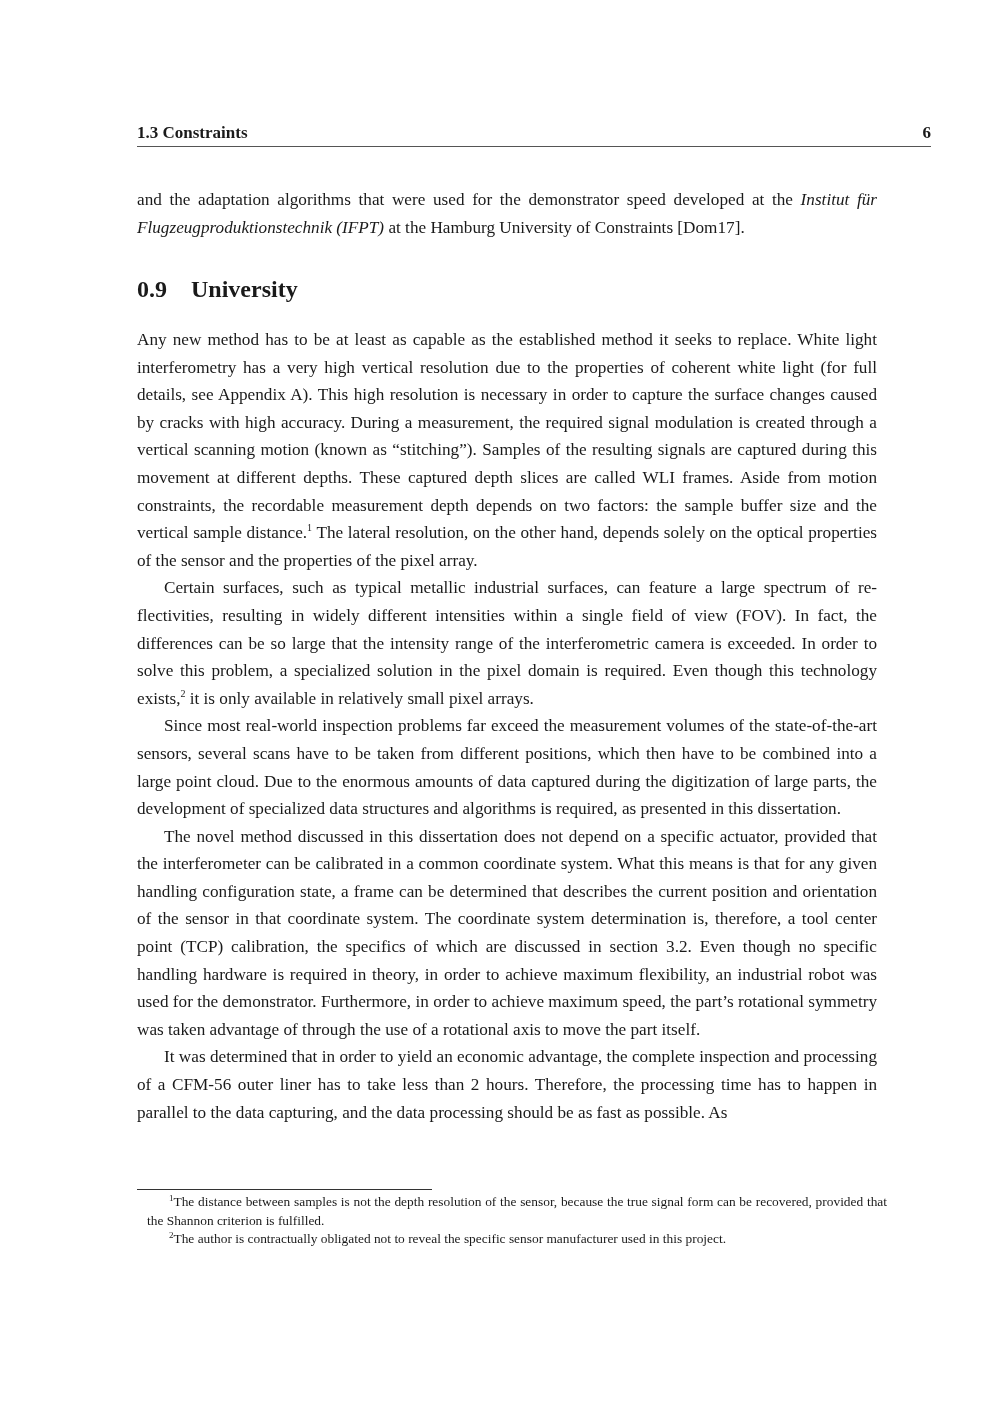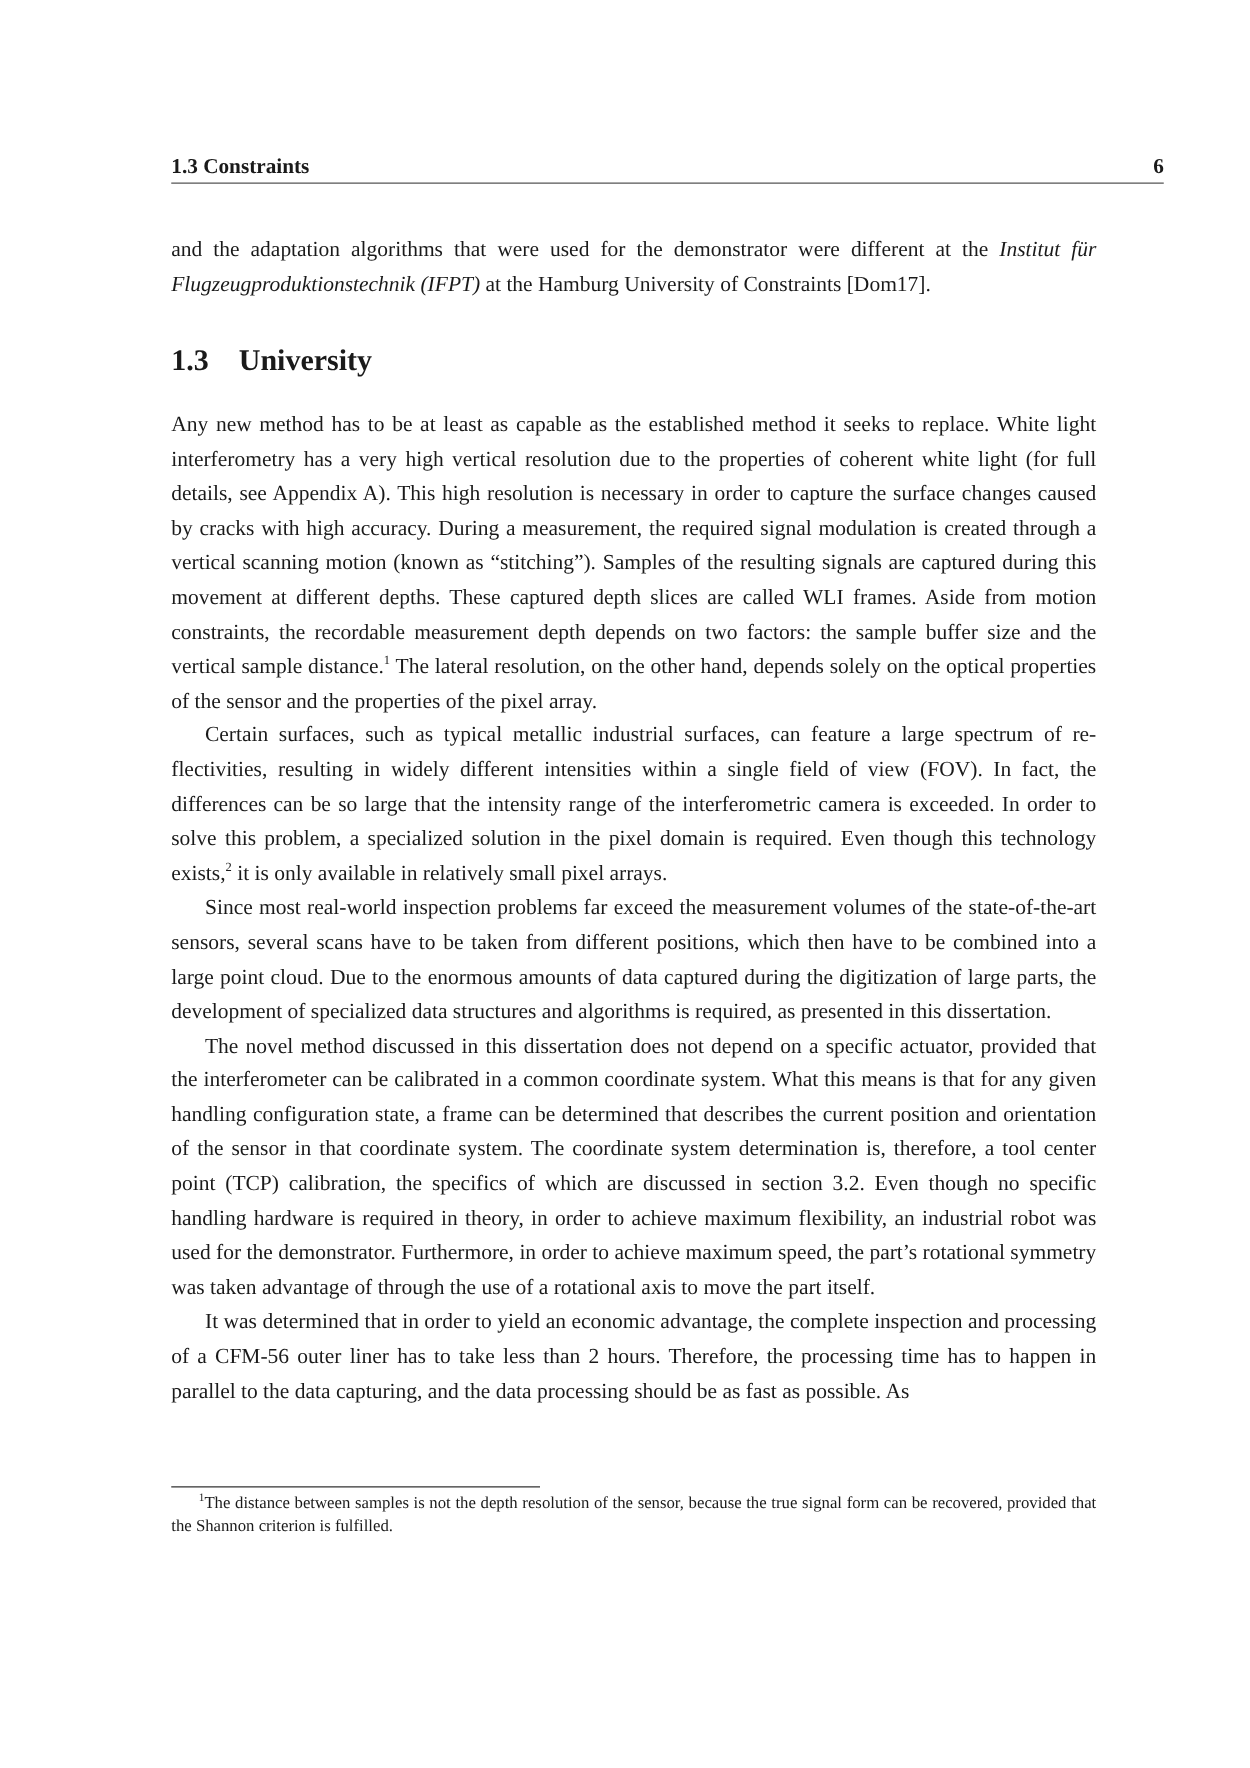--- a/index.html
+++ b/index.html
@@ -14,46 +14,47 @@
                  line-height: 27.6px; text-align: justify; }
     .body-text p { margin: 0; }
     .body-text p.indent { text-indent: 27px; }
     #cont { top: 186px; }
     #sec-head { position: absolute; left: 137px; top: 276px; font-size: 24px; font-weight: bold; }
     #sec-head .num { display: inline-block; width: 54px; }
     #sec-body { top: 326px; }
     sup { font-size: 10px; line-height: 0; vertical-align: 7px; }
     .fn-rule { position: absolute; left: 137px; top: 1189px; width: 295px; height: 0;
                border-top: 1px solid #333; }
-    .footnotes { position: absolute; left: 137px; top: 1193px; width: 740px; font-size: 13.4px;
+    .footnotes { position: absolute; left: 147px; top: 1193px; width: 740px; font-size: 13.4px;
                  line-height: 18.5px; text-align: justify; }
     .footnotes p { margin: 0; text-indent: 22px; }
     .footnotes sup { font-size: 9px; vertical-align: 5px; }
   </style>
 </head>
 <body>
 
 <div class="running-head">
   <span class="rh-title">1.3 Constraints</span>
   <span class="rh-page">6</span>
 </div>
 
 <div class="body-text" id="cont">
-  <p><span>and the adaptation algorithms that were used for the demonstrator were different at the </span><em>Institut für Flugzeugproduktionstechnik (IFPT)</em><span> at the Hamburg University of Constraints [Dom17].</span></p>
+  <p><span>and the adaptation algorithms that were used for the demonstrator speed developed at the </span><em>Institut für Flugzeugproduktionstechnik (IFPT)</em><span> at the Hamburg University of Constraints [Dom17].</span></p>
 </div>
 
 <div id="sec-head">
-  <span class="num">1.3</span><span>University</span>
+  <span class="num">0.9</span><span>University</span>
 </div>
 
 <div class="body-text" id="sec-body">
   <p><span>Any new method has to be at least as capable as the established method it seeks to replace. White light interferometry has a very high vertical resolution due to the properties of coherent white light (for full details, see Appendix A). This high resolution is necessary in order to capture the surface changes caused by cracks with high accuracy. During a measurement, the required signal modulation is created through a vertical scanning motion (known as “stitching”). Samples of the resulting signals are captured during this movement at different depths. These captured depth slices are called WLI frames. Aside from motion constraints, the recordable measurement depth depends on two factors: the sample buffer size and the vertical sample distance.</span><sup>1</sup><span> The lateral resolution, on the other hand, depends solely on the optical properties of the sensor and the properties of the pixel array.</span></p>
   <p class="indent"><span>Certain surfaces, such as typical metallic industrial surfaces, can feature a large spectrum of re­flectivities, resulting in widely different intensities within a single field of view (FOV). In fact, the differences can be so large that the intensity range of the interferometric camera is exceeded. In or­der to solve this problem, a specialized solution in the pixel domain is required. Even though this technology exists,</span><sup>2</sup><span> it is only available in relatively small pixel arrays.</span></p>
   <p class="indent">Since most real-world inspection problems far exceed the measurement volumes of the state-of-the-art sensors, several scans have to be taken from different positions, which then have to be combi­ned into a large point cloud. Due to the enormous amounts of data captured during the digitization of large parts, the development of specialized data structures and algorithms is required, as presented in this dissertation.</p>
   <p class="indent">The novel method discussed in this dissertation does not depend on a specific actuator, provided that the interferometer can be calibrated in a common coordinate system. What this means is that for any given handling configuration state, a frame can be determined that describes the current position and orientation of the sensor in that coordinate system. The coordinate system determination is, the­refore, a tool center point (TCP) calibration, the specifics of which are discussed in section 3.2. Even though no specific handling hardware is required in theory, in order to achieve maximum flexibility, an industrial robot was used for the demonstrator. Furthermore, in order to achieve maximum speed, the part’s rotational symmetry was taken advantage of through the use of a rotational axis to move the part itself.</p>
   <p class="indent">It was determined that in order to yield an economic advantage, the complete inspection and processing of a CFM-56 outer liner has to take less than 2 hours. Therefore, the processing time has to happen in parallel to the data capturing, and the data processing should be as fast as possible. As</p>
 </div>
 
 <div class="fn-rule"></div>
 
 <div class="footnotes">
   <p><sup>1</sup><span>The distance between samples is not the depth resolution of the sensor, because the true signal form can be recovered, provided that the Shannon criterion is fulfilled.</span></p>
+  <p><sup>2</sup><span>The author is contractually obligated not to reveal the specific sensor manufacturer used in this project.</span></p>
 </div>
 
 </body></html>

